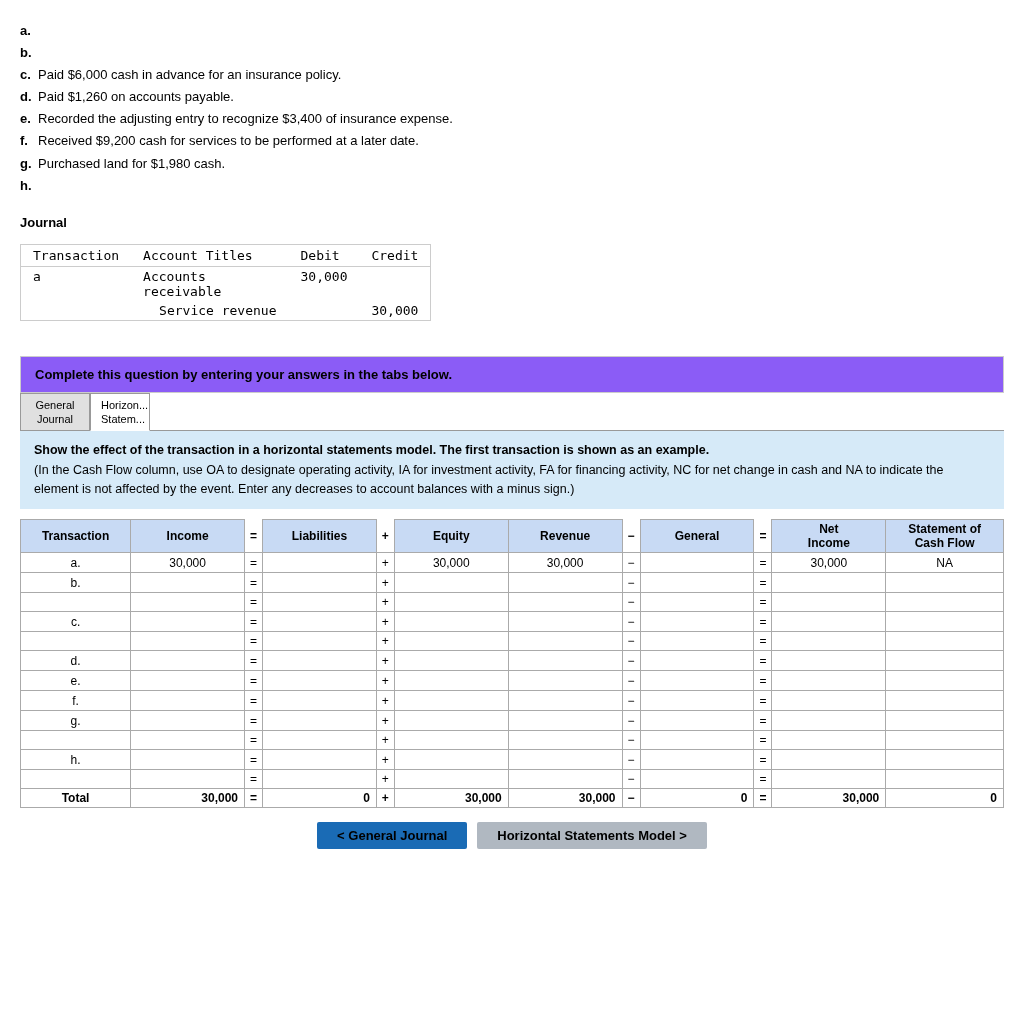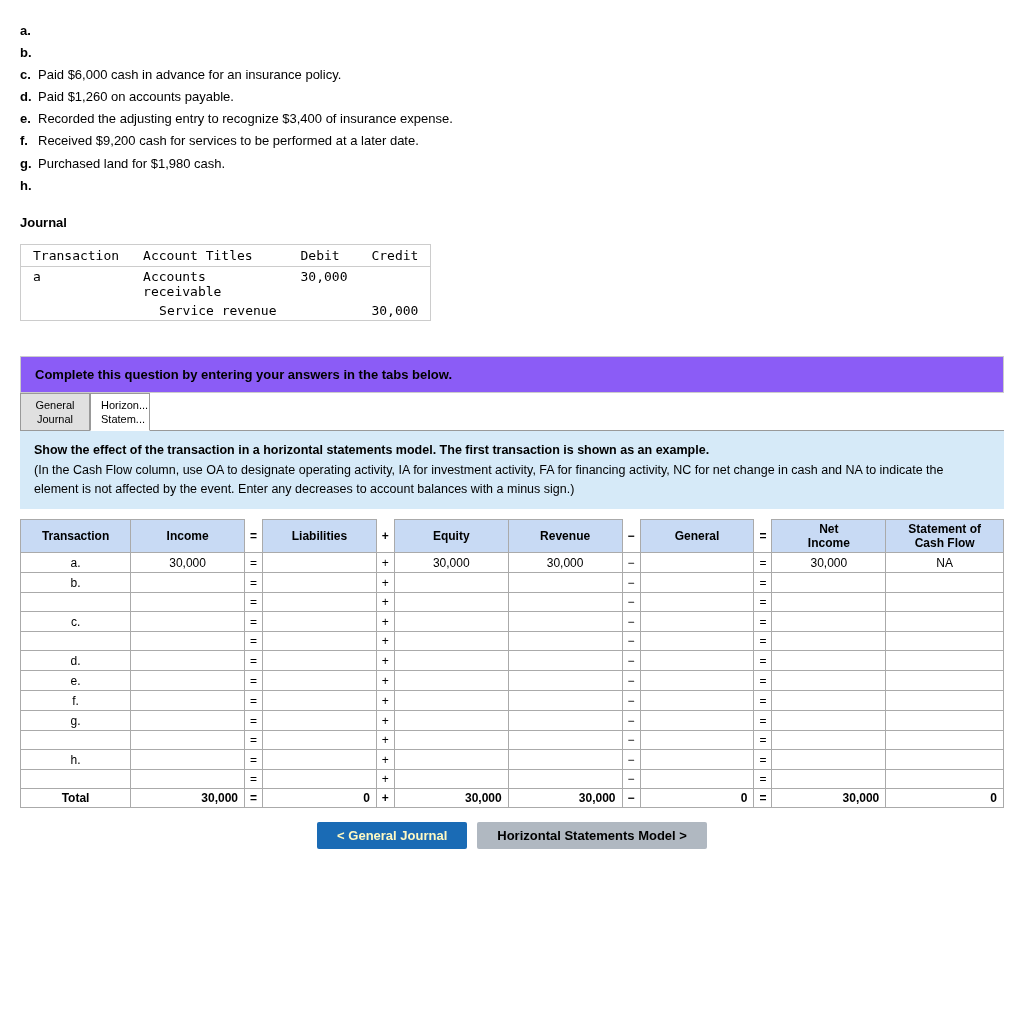--- a/index.html
+++ b/index.html
@@ -152,21 +152,21 @@
     .nav-btn {
       padding: 6px 20px;
       font-size: 13px;
       cursor: pointer;
       border: none;
       border-radius: 2px;
       font-weight: bold;
     }
     .nav-btn.active-btn {
       background: #1a6bb5;
-      color: #fef9c3;
+      color: #000000;
     }
     .nav-btn.inactive-btn {
       background: #b0b8c1;
       color: #000;
     }
 
     .entry-row td {
       height: 20px;
     }
     .sub-row td {

